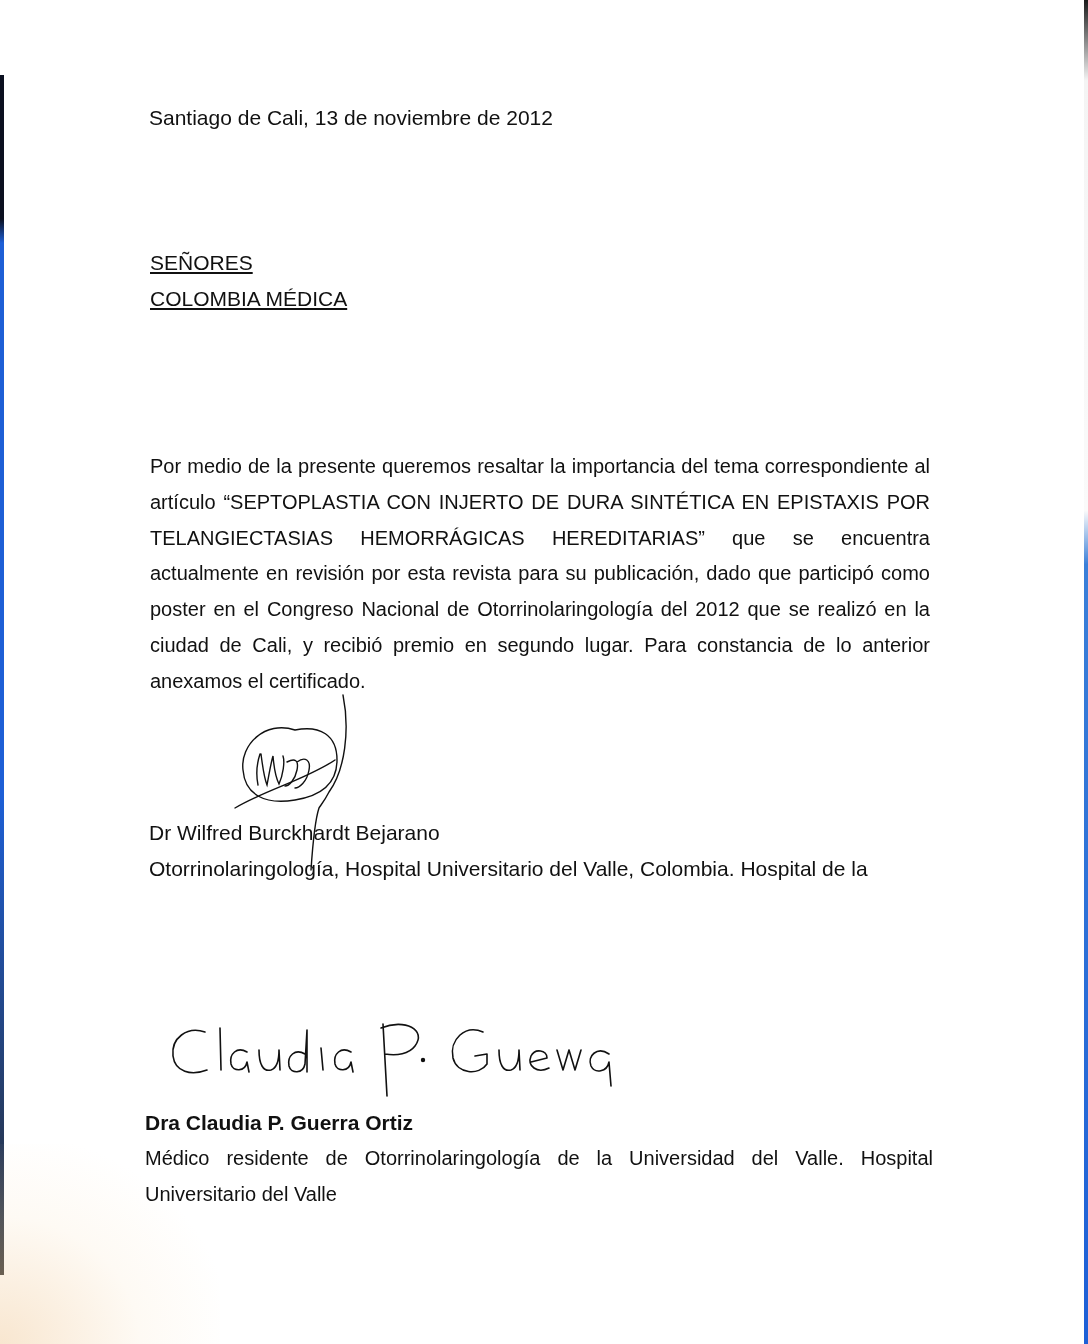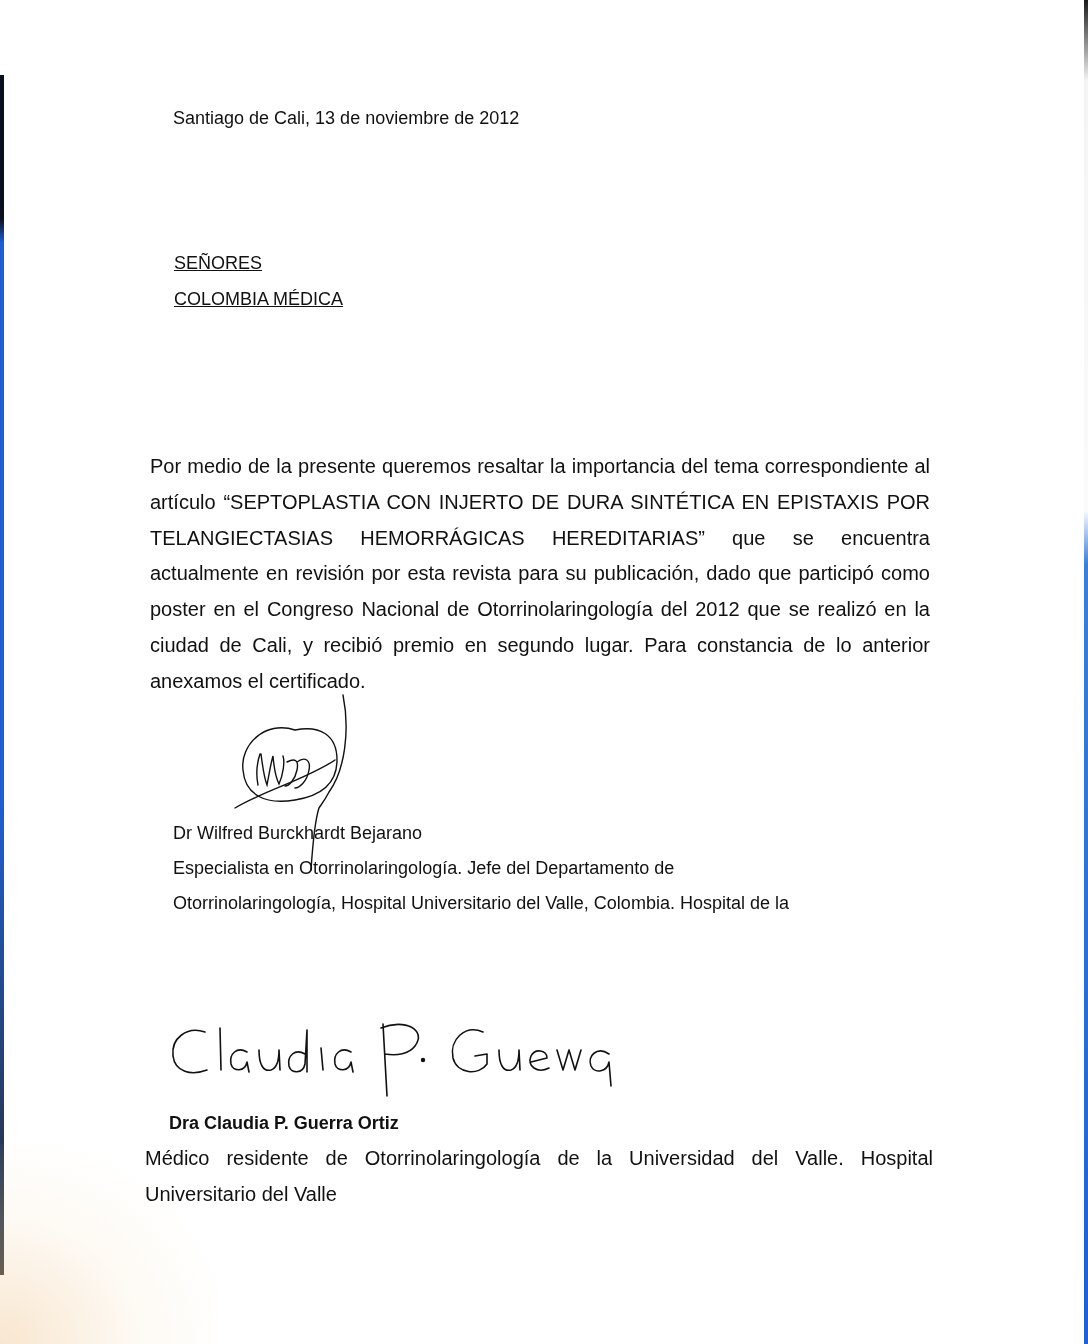--- a/index.html
+++ b/index.html
@@ -14,21 +14,21 @@
       background: linear-gradient(to bottom, #0b1020 0%, #0b1020 12%, #1d5fd6 14%, #1d5fd6 60%, #2a2a2a 100%);
     }
     .edge-right {
       position: absolute; right: 0; top: 0; width: 4px; height: 1344px;
       background: linear-gradient(to bottom, #1a1a1a 0%, #f4f4f4 6%, #fafafa 38%, #3a7fd8 42%, #1d5fd6 100%);
     }
     .stain {
       position: absolute; left: 0; bottom: 0; width: 220px; height: 200px;
       background: radial-gradient(ellipse at 0% 100%, rgba(240,200,150,0.45) 0%, rgba(250,230,200,0.2) 45%, rgba(255,255,255,0) 75%);
     }
-    .txt { position: absolute; font-size: 18px; line-height: 36px; white-space: nowrap; margin-left: 24px; }
+    .txt { position: absolute; font-size: 21px; line-height: 36px; white-space: nowrap; }
     .date { left: 149px; top: 100px; }
     .addr { left: 150px; top: 245px; }
     .addr div { height: 36px; text-decoration: underline; }
     .para {
       position: absolute; left: 150px; top: 449px; width: 780px;
       font-size: 20px; line-height: 35.8px; text-align: justify;
       text-align-last: left; white-space: normal;
     }
     .sig1 { position: absolute; left: 225px; top: 690px; width: 140px; height: 190px; }
     .name1 { left: 149px; top: 815px; }
@@ -61,21 +61,20 @@
   <g fill="none" stroke="#111" stroke-width="1.4" stroke-linecap="round">
     <path d="M70 40 C 40 30, 15 55, 18 80 C 20 105, 40 115, 70 110 C 95 106, 112 95, 112 70 C 112 45, 95 35, 70 40 Z"></path>
     <path d="M33 95 C 30 80, 33 70, 35 64 M36 64 C 38 80, 40 90, 42 95 C 44 85, 46 72, 48 66 C 49 78, 51 88, 54 94 C 58 85, 60 72, 58 66 M62 72 C 70 68, 74 70, 72 80 C 70 90, 64 96, 60 96 M72 72 C 80 66, 86 70, 84 80 C 82 92, 74 98, 70 98"></path>
     <path d="M10 118 C 40 100, 80 90, 110 70"></path>
     <path d="M118 5 C 125 40, 120 80, 104 102 C 100 110, 96 115, 94 118 C 90 130, 88 150, 86 180"></path>
   </g>
 </svg>
 
 <div class="txt name1">Dr Wilfred Burckhardt Bejarano</div>
 <div class="txt role1">
-  <div>Especialista  en Otorrinolaringología. Jefe del Departamento de</div>
   <div>Otorrinolaringología, Hospital Universitario del Valle, Colombia. Hospital de la</div>
 </div>
 
 <svg class="sig2" viewBox="0 0 460 80">
   <g fill="none" stroke="#111" stroke-width="1.6" stroke-linecap="round" stroke-linejoin="round">
 
     <path d="M40 12 C 22 6, 6 18, 8 36 C 10 52, 26 56, 42 50"></path>
 
     <path d="M55 8 L 56 50"></path>
 

